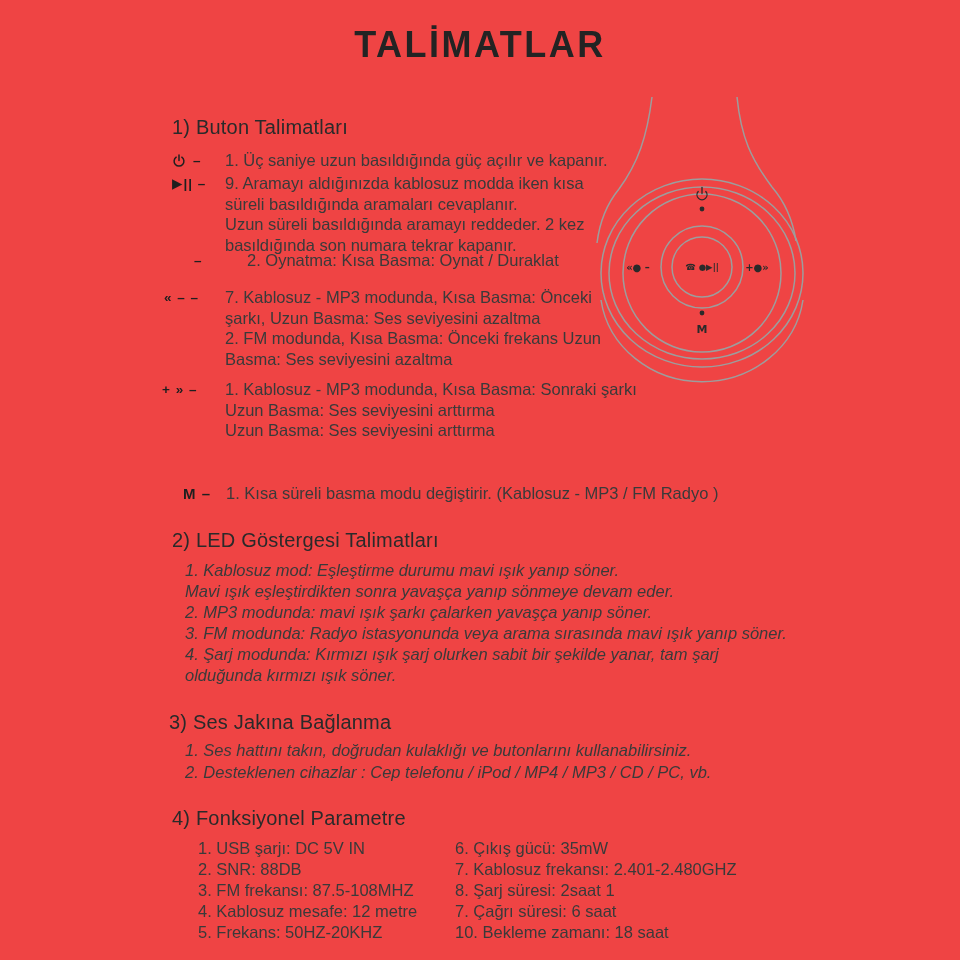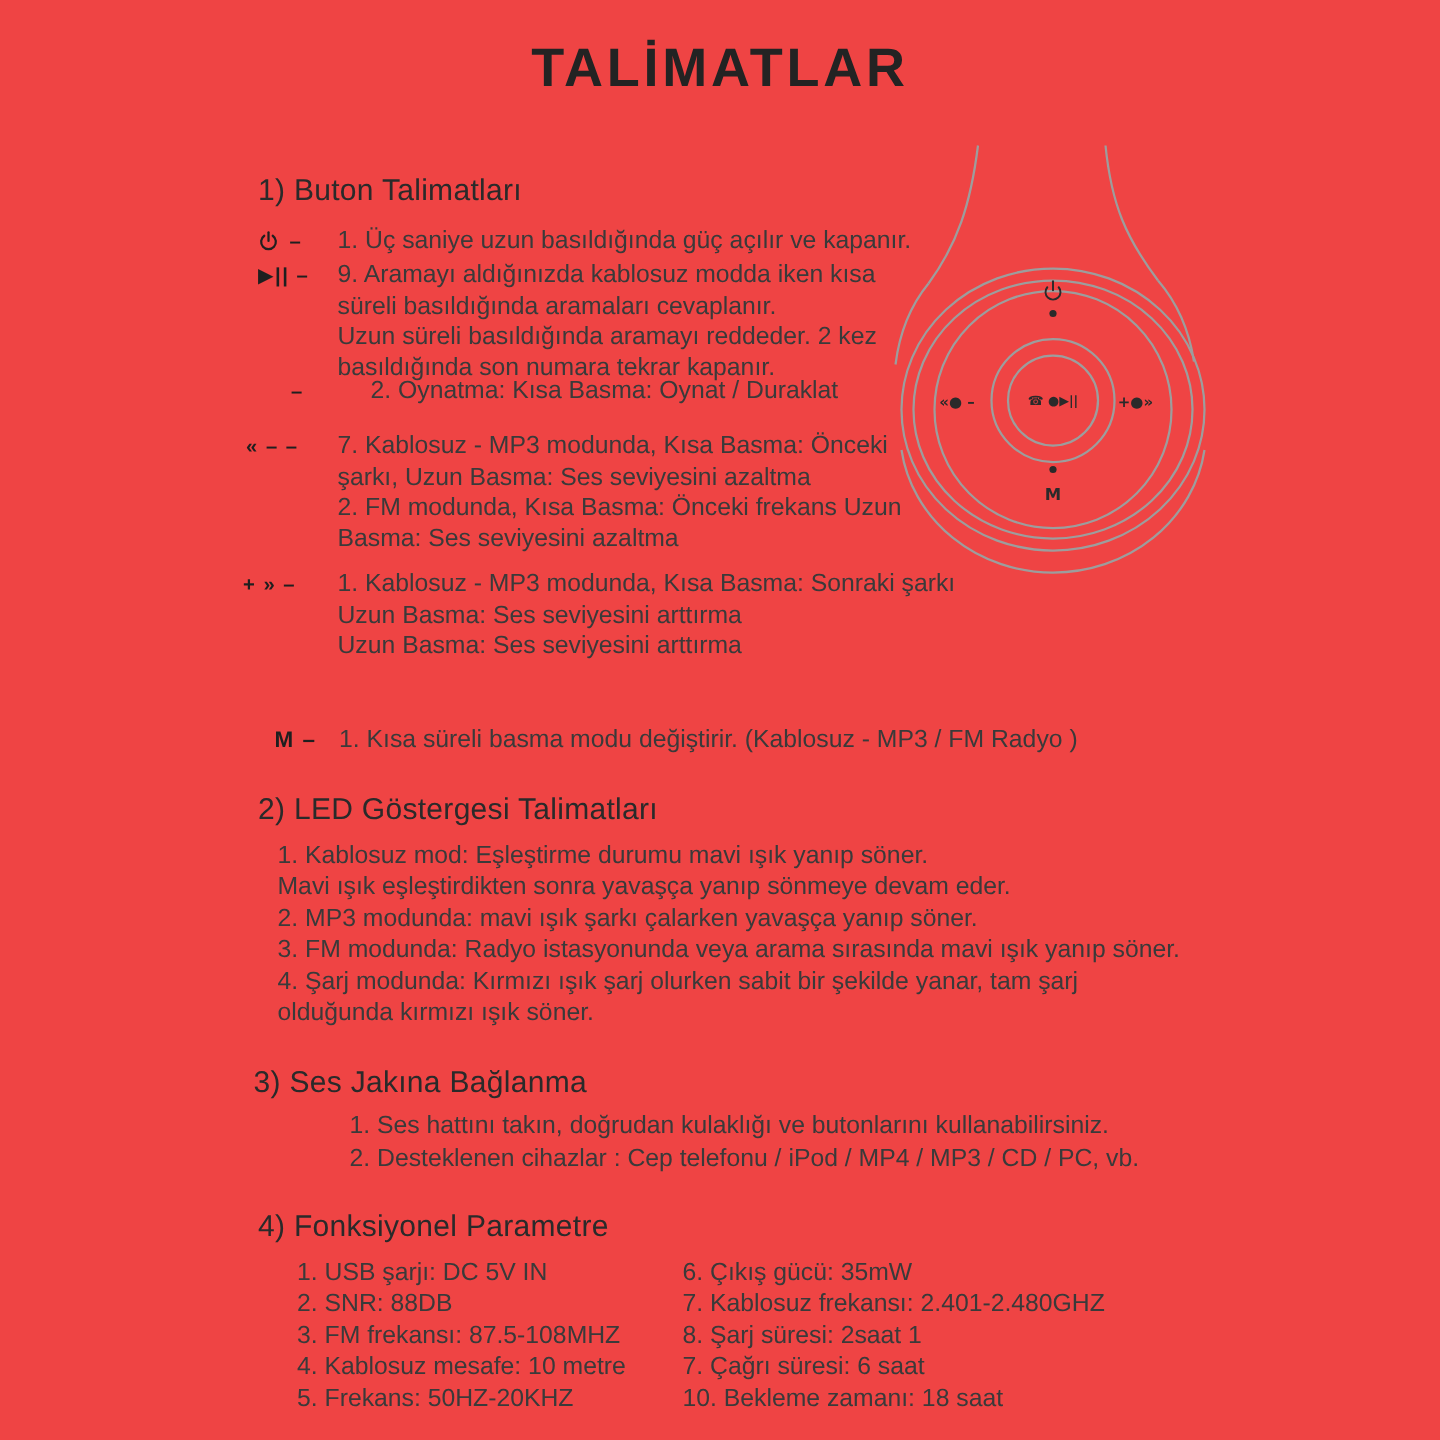--- a/index.html
+++ b/index.html
@@ -20,22 +20,22 @@
     position:absolute;display:flex;align-items:flex-start;
     font-size:16.5px;line-height:20.5px;white-space:nowrap;
   }
   .icon-cell{
     flex:0 0 53px;font-size:13.5px;font-weight:700;color:#1f1f1f;
     letter-spacing:1px;padding-top:1px;display:flex;align-items:center;gap:7px;
   }
   .icon-cell.plain{font-weight:700;}
   .pwr-svg{display:block;}
   .tline{white-space:nowrap;}
-  .textblock{position:absolute;font-size:16.5px;line-height:21px;white-space:nowrap;}
-  .aux-lines{line-height:22px;margin-left:48px;}
+  .textblock{position:absolute;font-size:16.5px;line-height:21px;white-space:nowrap;font-style:italic;}
+  .aux-lines{line-height:22px;}
   .params-col{position:absolute;font-size:16.5px;line-height:21px;white-space:nowrap;}
   .illus{position:absolute;left:575px;top:95px;width:260px;height:312px;pointer-events:none;}
   svg text{font-family:"DejaVu Sans","Liberation Sans",sans-serif;}
 </style>
 </head>
 <body>
 
 <div class="page">
 
   <h1 class="title">TALİMATLAR</h1>
@@ -139,21 +139,21 @@
   <div class="textblock aux-lines" style="left:185px;top:739px">
       <div class="tline">1. Ses hattını takın, doğrudan kulaklığı ve butonlarını kullanabilirsiniz.</div>
       <div class="tline">2. Desteklenen cihazlar : Cep telefonu / iPod / MP4 / MP3 / CD / PC, vb.</div>
     </div>
 
   <h2 class="sec-heading" style="left:168px;top:803px">4)  Fonksiyonel Parametre</h2>
   <div class="params-col" style="left:198px;top:838px">
       <div class="tline">1. USB şarjı: DC 5V IN</div>
       <div class="tline">2. SNR: 88DB</div>
       <div class="tline">3. FM frekansı: 87.5-108MHZ</div>
-      <div class="tline">4. Kablosuz mesafe: 10 metre</div>
+      <div class="tline">4. Kablosuz mesafe: 12 metre</div>
       <div class="tline">5. Frekans: 50HZ-20KHZ</div>
     </div>
   <div class="params-col" style="left:455px;top:838px">
       <div class="tline">6. Çıkış gücü: 35mW</div>
       <div class="tline">7. Kablosuz frekansı: 2.401-2.480GHZ</div>
       <div class="tline">8. Şarj süresi: 2saat 1</div>
       <div class="tline">7. Çağrı süresi: 6 saat</div>
       <div class="tline">10. Bekleme zamanı: 18 saat</div>
     </div>
 

